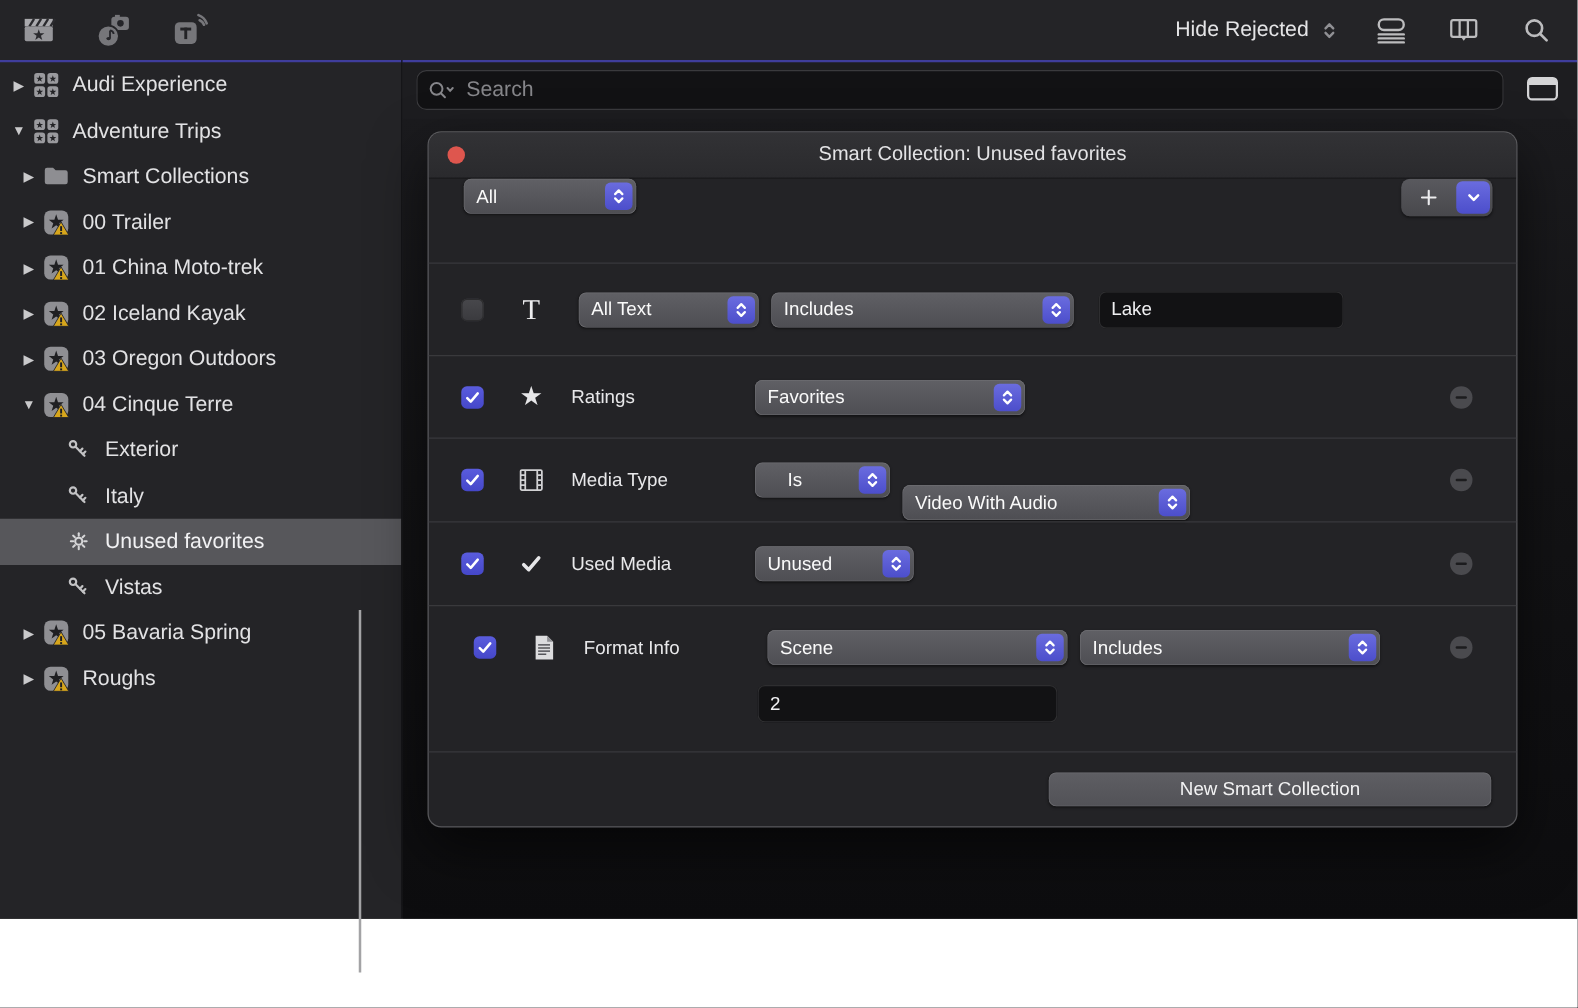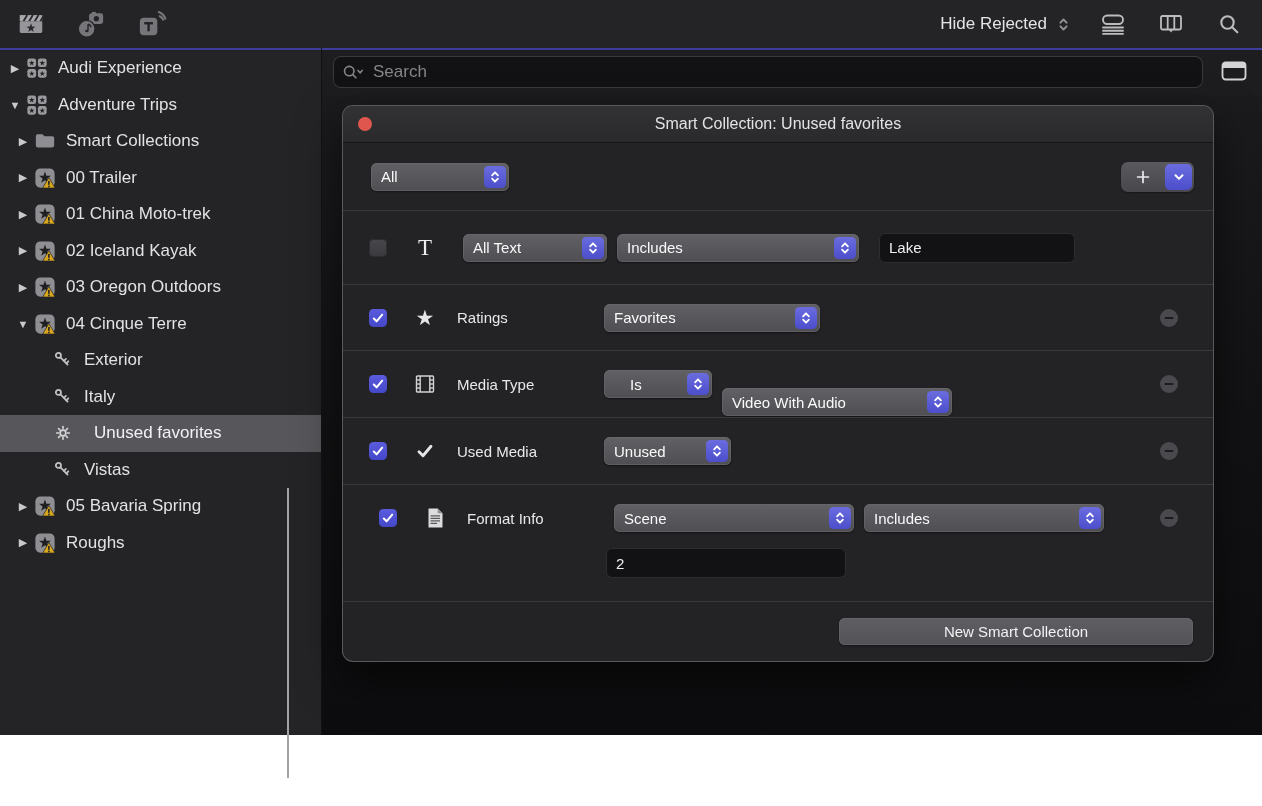--- a/index.html
+++ b/index.html
@@ -18,21 +18,21 @@
   .hide-rejected{display:flex;align-items:center;gap:8px;color:#e4e4e6;font-size:17px;}
   .hr-chev{color:#909094;display:flex;}
   .accent-line{position:absolute;left:0;top:48px;width:100%;height:2px;background:#3f3d9c;}
 
   
   .sidebar{position:absolute;left:0;top:50px;width:321px;height:685px;background:#242427;}
   .srow{display:flex;align-items:center;height:36.5px;box-sizing:border-box;color:#e2e2e4;font-size:17px;}
   .srow.lv0{padding-left:8px;}
   .srow.lv1{padding-left:16px;}
   .srow.lv2{padding-left:52px;}
-  .srow.selected{background:#57575b;color:#f2f2f4;gap:10px;}
+  .srow.selected{background:#57575b;color:#f2f2f4;}
   .tri{width:14px;font-size:11px;color:#c9c9cb;text-align:center;flex:0 0 14px;margin-right:4px;}
   .srow .ic{flex:0 0 22px;width:22px;height:22px;margin-right:10px;}
   .srow .lbl{white-space:nowrap;text-align:center;}
   .side-divider{position:absolute;left:321px;top:48px;width:1px;height:687px;background:#121214;}
 
   
   .main{position:absolute;left:322px;top:50px;width:940px;height:685px;}
   .search-row{position:absolute;left:0;top:0;width:100%;height:45px;background:#1d1d20;}
   .search-field{position:absolute;left:11px;top:6px;width:870px;height:32px;border-radius:8px;
                 background:#121214;box-shadow:inset 0 0 0 1px #3a3a3d;display:flex;align-items:center;}
@@ -45,21 +45,21 @@
   .browser{position:absolute;left:0;top:45px;width:100%;height:640px;
            background:linear-gradient(180deg,#1b1b1e 0%,#131315 45%,#0d0d0f 100%);}
 
   
   .dialog{position:absolute;left:21px;top:11px;width:870px;height:555px;border-radius:10px;
           background:#232326;box-shadow:0 0 0 1px #59595c,0 18px 45px rgba(0,0,0,.6);box-sizing:border-box;}
   .dlg-titlebar{height:36px;border-radius:10px 10px 0 0;background:linear-gradient(#323235,#2a2a2d);
                 border-bottom:1px solid #161618;display:flex;align-items:center;position:relative;}
   .close-dot{position:absolute;left:15px;width:14px;height:14px;border-radius:50%;background:#de564e;}
   .dlg-title{flex:1;text-align:center;color:#e3e3e5;font-size:16px;}
-  .dlg-filterbar{height:67px;display:flex;align-items:center;padding:0 19px 0 28px;box-sizing:border-box;}
+  .dlg-filterbar{height:67px;display:flex;padding:0 19px 0 28px;box-sizing:border-box;}
   .add-group{margin-left:auto;height:30px;border-radius:7px;background:linear-gradient(#59595e,#48484c);
              box-shadow:0 1px 2px rgba(0,0,0,.4);display:flex;align-items:center;}
   .add-plus{width:44px;height:30px;display:flex;align-items:center;justify-content:center;}
   .add-chev{width:27px;height:26px;margin-right:2px;border-radius:5px;
             background:linear-gradient(#6a6cdf,#4c4ecb);display:flex;align-items:center;justify-content:center;}
 
   
   .popup{position:relative;height:28px;border-radius:6px;background:linear-gradient(#606065,#4e4e53);
          box-shadow:inset 0 0 0 .5px #6e6e72,0 1px 2px rgba(0,0,0,.45);
          display:flex;align-items:center;box-sizing:border-box;}

